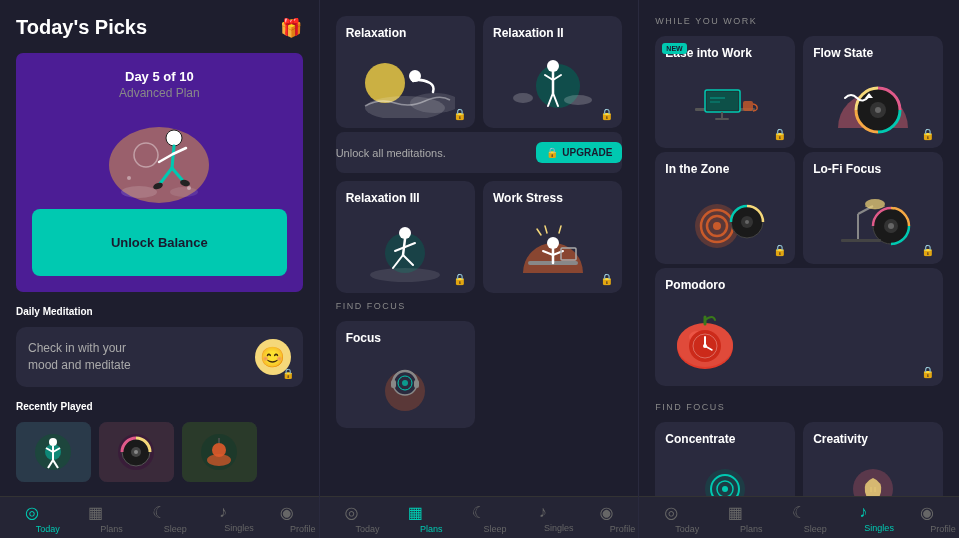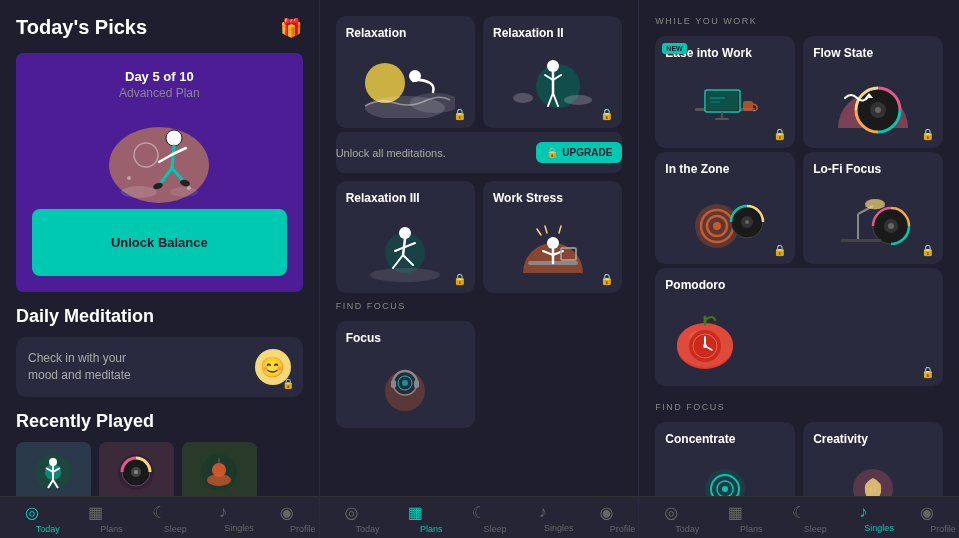--- a/index.html
+++ b/index.html
@@ -95,21 +95,21 @@
       border: none;
       border-radius: 8px;
       padding: 26px;
       font-size: 13px;
       font-weight: 700;
       cursor: pointer;
       margin-top: 4px;
     }
 
     .section-title {
-      font-size: 18px;
+      font-size: 10px;
       font-weight: 700;
       color: #fff;
       margin-bottom: 10px;
     }
 
     .mood-card {
       background: #2a2a3e;
       border-radius: 10px;
       padding: 12px;
       display: flex;

